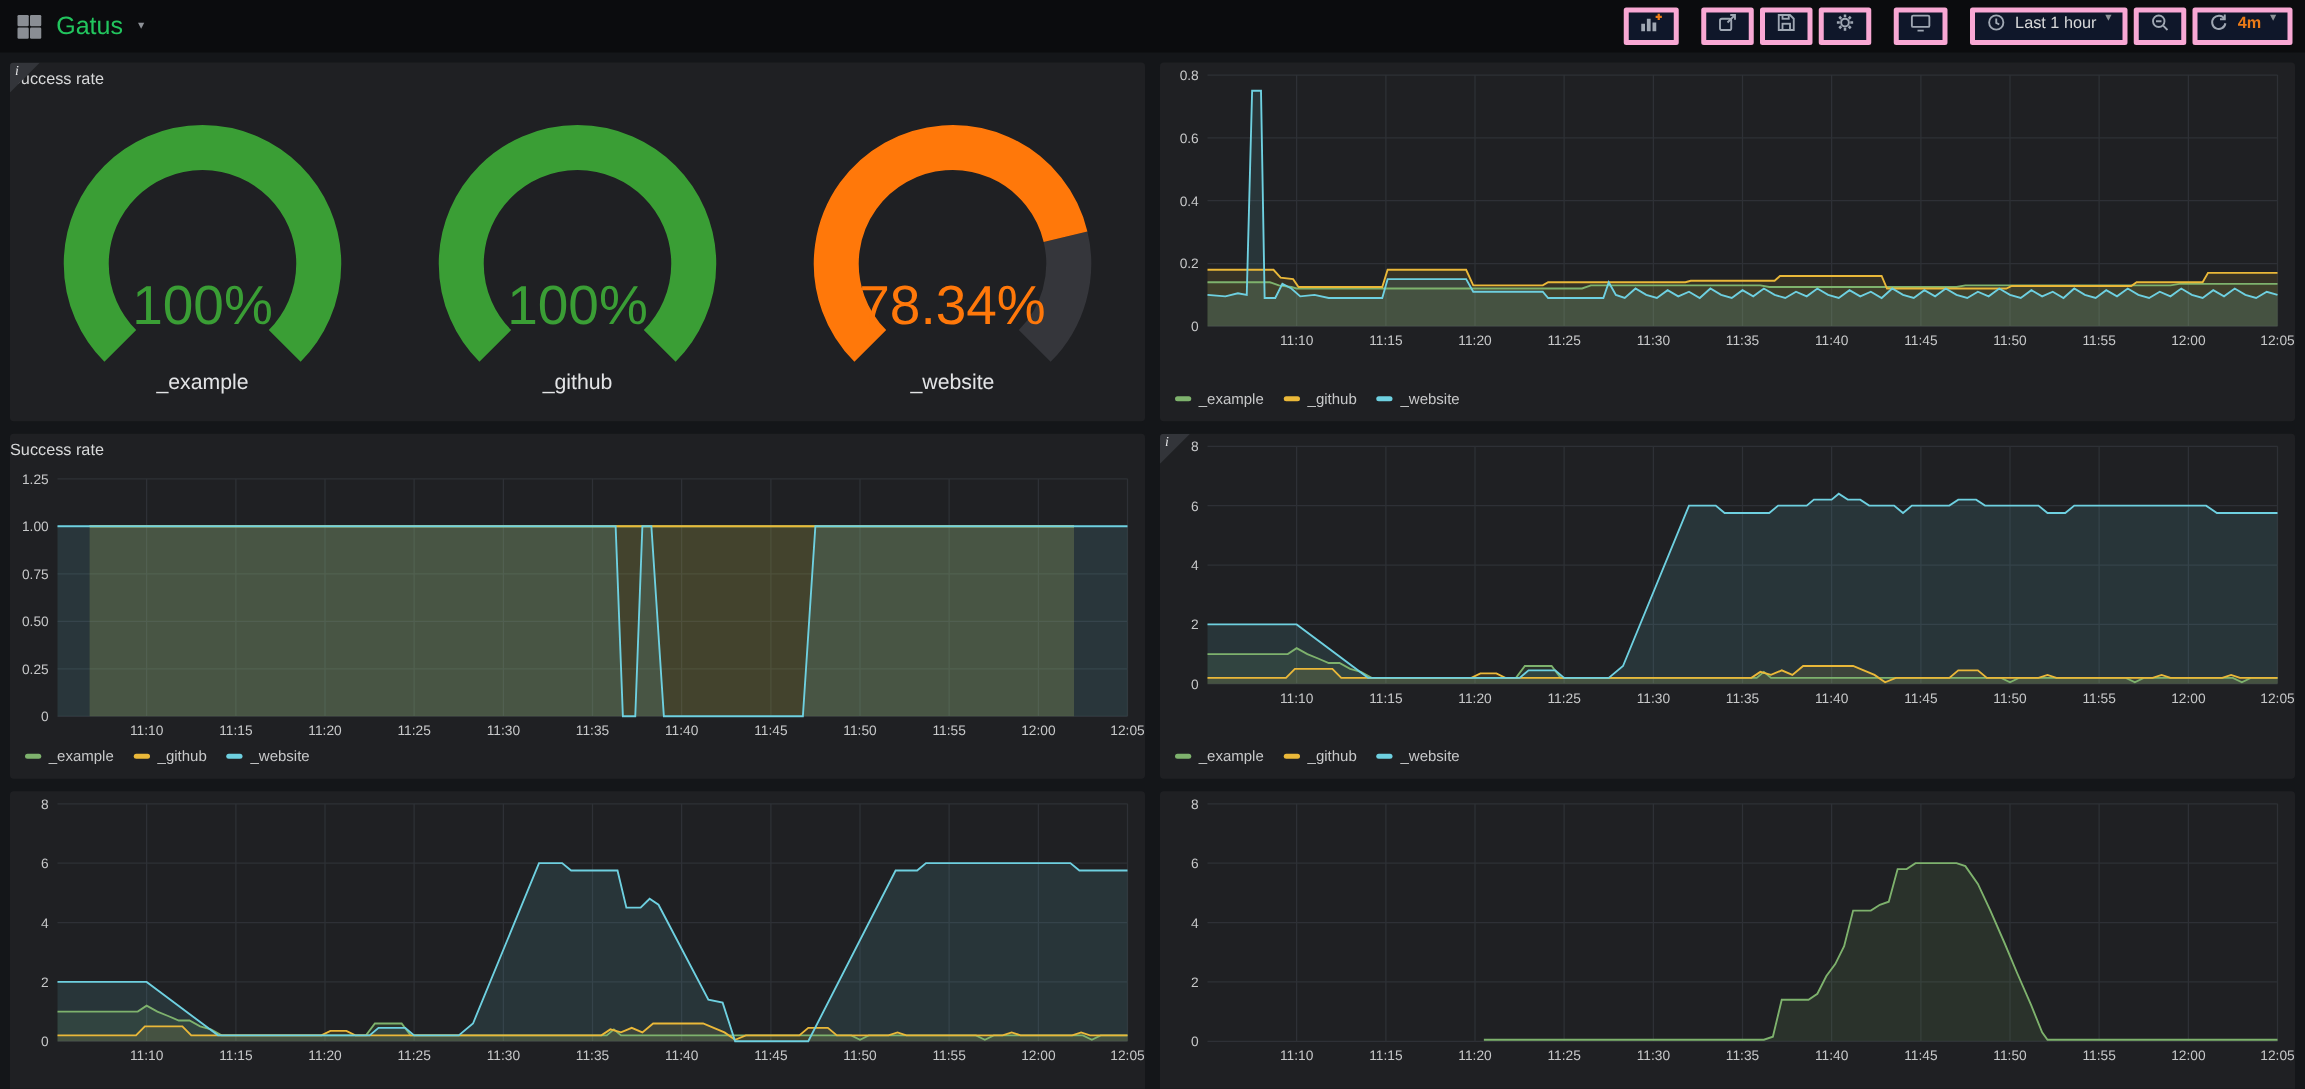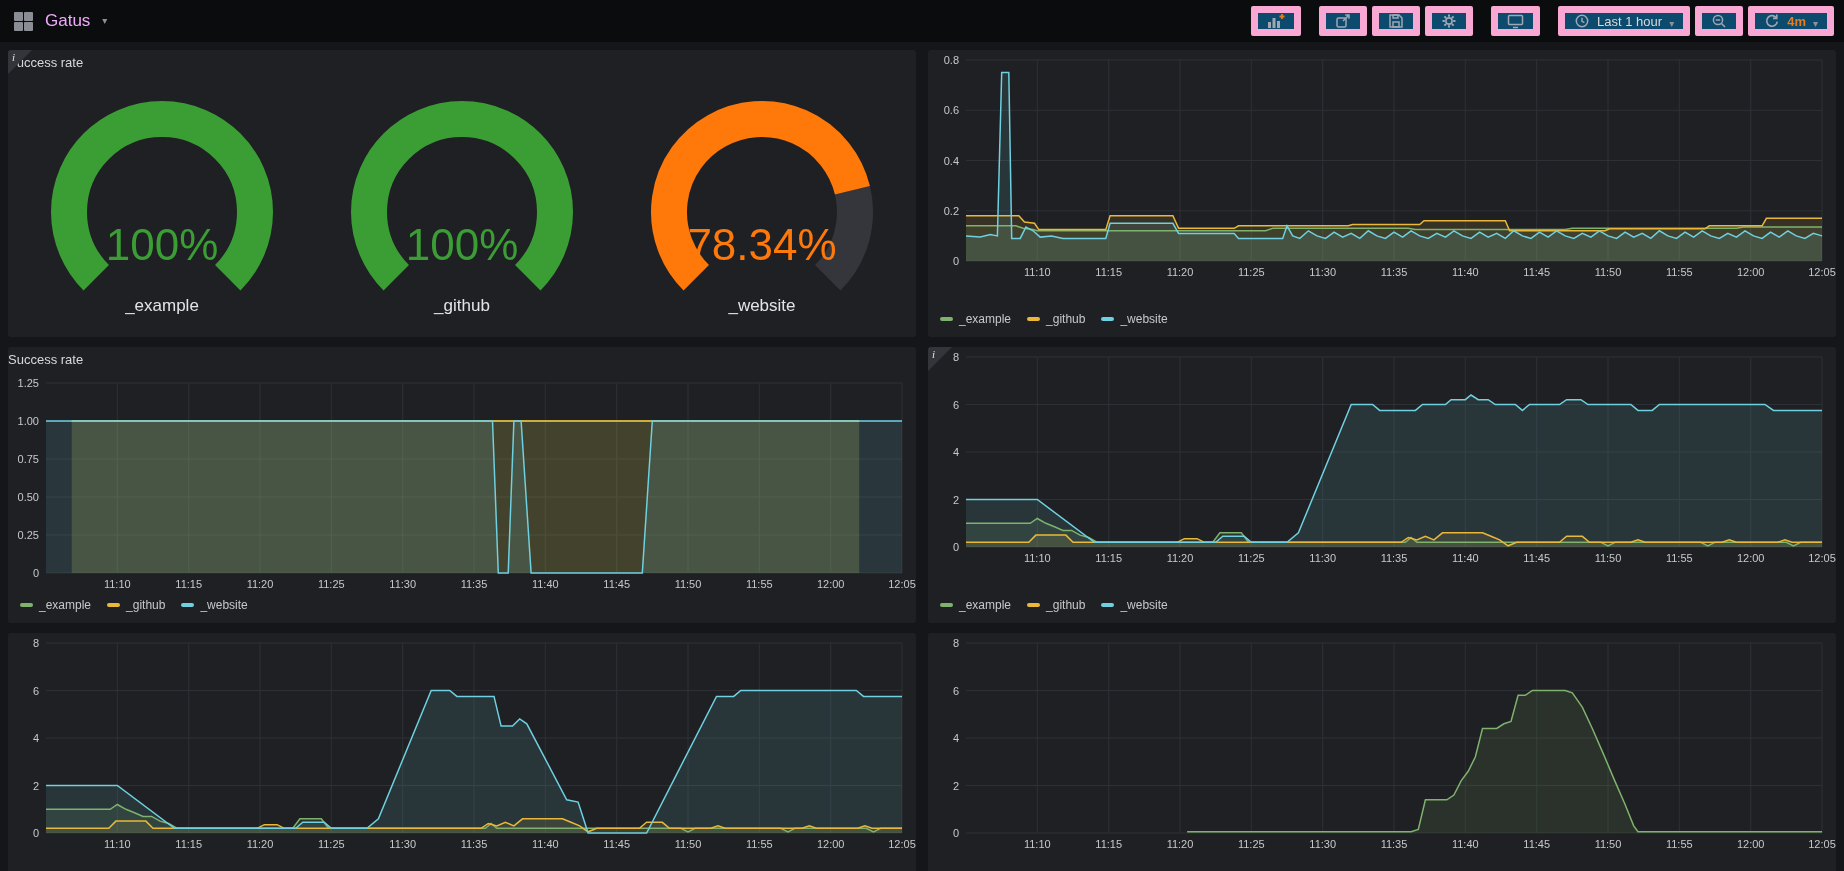--- a/index.html
+++ b/index.html
@@ -5,25 +5,25 @@
   html,body{margin:0;padding:0}
   body{width:1844px;height:871px;overflow:hidden;background:#141619;
        font-family:"Liberation Sans","DejaVu Sans",sans-serif;color:#d8d9da}
   
   .navbar{height:42px;background:#0b0c0e;display:flex;align-items:center;
           justify-content:space-between;padding:0 10px 0 14px}
   .nav-left{display:flex;align-items:center;gap:12px}
   .grid-icon{width:19px;height:19px;display:grid;grid-template-columns:9px 9px;
              grid-template-rows:9px 9px;gap:1px;cursor:pointer}
   .grid-icon i{background:#8a8e94;border-radius:1px}
-  .dash-title{font-size:17px;color:#f0abfc;cursor:pointer}
+  .dash-title{font-size:20px;color:#22c55e;cursor:pointer}
   .caret{font-size:10px;color:#8e9297;line-height:1}
   .nav-right{display:flex;align-items:center}
-  .nbtn{height:30px;min-width:34px;background:#0c4a6e;border:7px solid #f9a8d4;
-        border-radius:2px;display:flex;align-items:flex-end;justify-content:center;
+  .nbtn{height:30px;min-width:34px;background:#0f172a;border:4px solid #f9a8d4;
+        border-radius:2px;display:flex;align-items:flex-start;justify-content:center;
         gap:7px;color:#d8d9da;font-size:13px;padding:0 9px;cursor:pointer}
   .nbtn svg{display:block}
   .gap-s{margin-left:5px}.gap-m{margin-left:18px}
   .orange{color:#eb7b18;font-weight:700}
   
   .dashboard{padding:8px;display:grid;grid-template-columns:1fr 1fr;
              grid-template-rows:287px 276px 276px;gap:10px 12px}
   .panel{position:relative;background:#1f2023;border-radius:3px;display:flex;
          flex-direction:column;overflow:hidden}
   .panel-title{height:26px;line-height:26px;font-size:13px;

